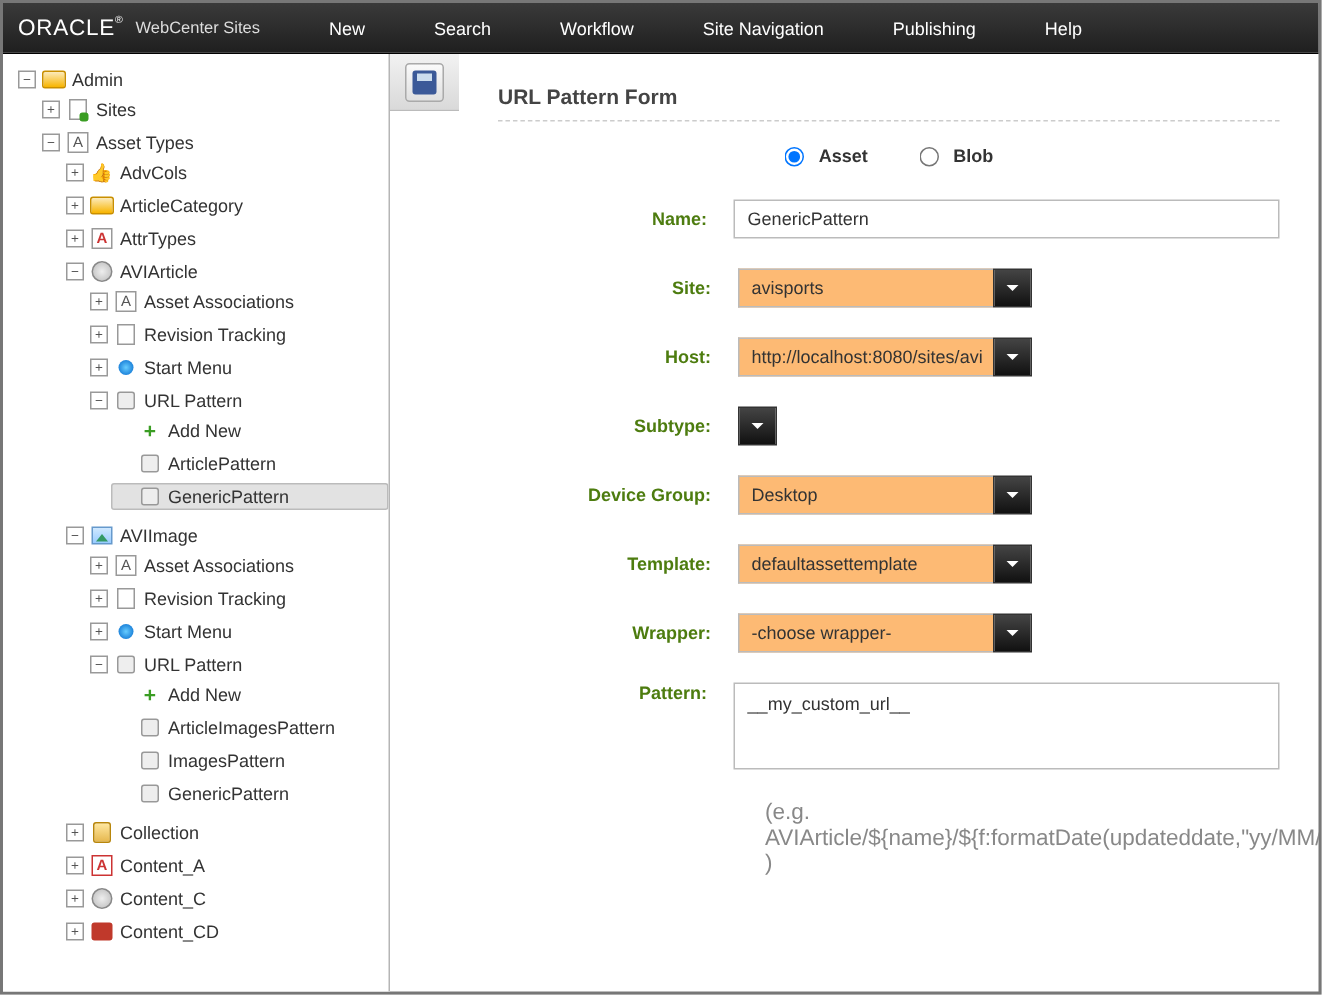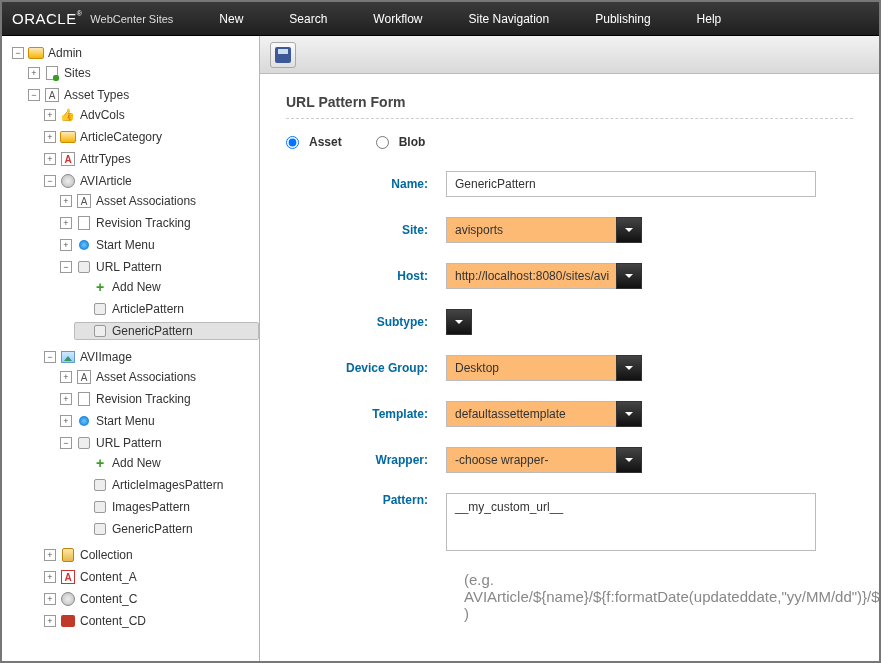--- a/index.html
+++ b/index.html
@@ -34,32 +34,32 @@
   .lock { width:12px;height:12px;border:1px solid #999;background:#eee;border-radius:2px;position:relative; }
   .pic { width:14px;height:12px;background:linear-gradient(#cfe8ff,#9cf);border:1px solid #69c;position:relative; }
   .pic::after{content:"";position:absolute;left:2px;bottom:1px;width:0;height:0;border-left:4px solid transparent;border-right:4px solid transparent;border-bottom:5px solid #396;}
   .db { width:12px;height:14px;background:linear-gradient(#ffe7a0,#e6b84f);border:1px solid #b8860b;border-radius:2px; }
   .redA { width:14px;height:14px;background:#fff;border:1px solid #c33;color:#c33;font-weight:bold;font-size:10px;display:flex;align-items:center;justify-content:center; }
   .book { width:14px;height:12px;background:#c0392b;border-radius:2px; }
   .tagA { width:14px;height:14px;background:#fff;border:1px solid #999;color:#c33;font-size:10px;font-weight:bold;display:flex;align-items:center;justify-content:center; }
   .boxA { width:14px;height:14px;background:#fff;border:1px solid #999;color:#555;font-size:10px;display:flex;align-items:center;justify-content:center; }
 
   
-  .content { flex:1; display:flex; flex-direction:column; min-width:0; }
+  .content { flex:1; display:flex; flex-direction:row; min-width:0; }
   .toolbar { height:38px; background:linear-gradient(#f2f2f2,#d9d9d9); border-bottom:1px solid #bbb; display:flex; align-items:center; padding:0 10px; }
   .save-btn { width:26px; height:26px; background:linear-gradient(#fafafa,#e0e0e0); border:1px solid #aaa; border-radius:3px; display:flex; align-items:center; justify-content:center; cursor:pointer; }
   .save-ico { width:16px;height:16px;background:#3b5998;border-radius:2px;position:relative; }
   .save-ico::after{content:"";position:absolute;left:3px;top:2px;width:10px;height:5px;background:#cde;}
   .form-wrap { padding:20px 26px; overflow:auto; flex:1; }
   .form-title { font-size:14px; font-weight:bold; color:#444; margin-bottom:8px; }
   .dashed { border:none; border-top:1px dashed #ccc; margin-bottom:16px; }
-  .radio-row { display:flex; gap:34px; justify-content:flex-start; margin-bottom:22px; color:#333; font-weight:bold; }
+  .radio-row { display:flex; gap:34px; justify-content:center; margin-bottom:22px; color:#333; font-weight:bold; }
   .radio-row label { display:flex; align-items:center; gap:10px; font-weight:bold; }
   .field { display:flex; align-items:center; margin-bottom:20px; }
-  .field .flabel { width:160px; text-align:right; padding-right:18px; font-weight:bold; color:#0369a1; }
+  .field .flabel { width:160px; text-align:right; padding-right:18px; font-weight:bold; color:#4d7c0f; }
   .txt { width:370px; height:26px; border:1px solid #bbb; padding:0 8px; font-size:12px; color:#333; }
   .sel-wrap { display:flex; }
   .sel { width:170px; height:26px; border:1px solid #bbb; border-right:none; padding:0 8px; font-size:12px; color:#333; display:flex; align-items:center; background:#fdba74; }
   .sel-btn { width:26px; height:26px; background:linear-gradient(#444,#111); display:flex; align-items:center; justify-content:center; cursor:pointer; border:1px solid #333; }
   .sel-btn svg { width:10px; height:10px; fill:#fff; }
   .tarea { width:370px; height:58px; border:1px solid #bbb; padding:6px 8px; font-size:12px; color:#333; resize:none; font-family:inherit; }
   .hint { font-size:15px; color:#888; margin-left:178px; margin-top:4px; }
 </style>
 </head>
 <body>

